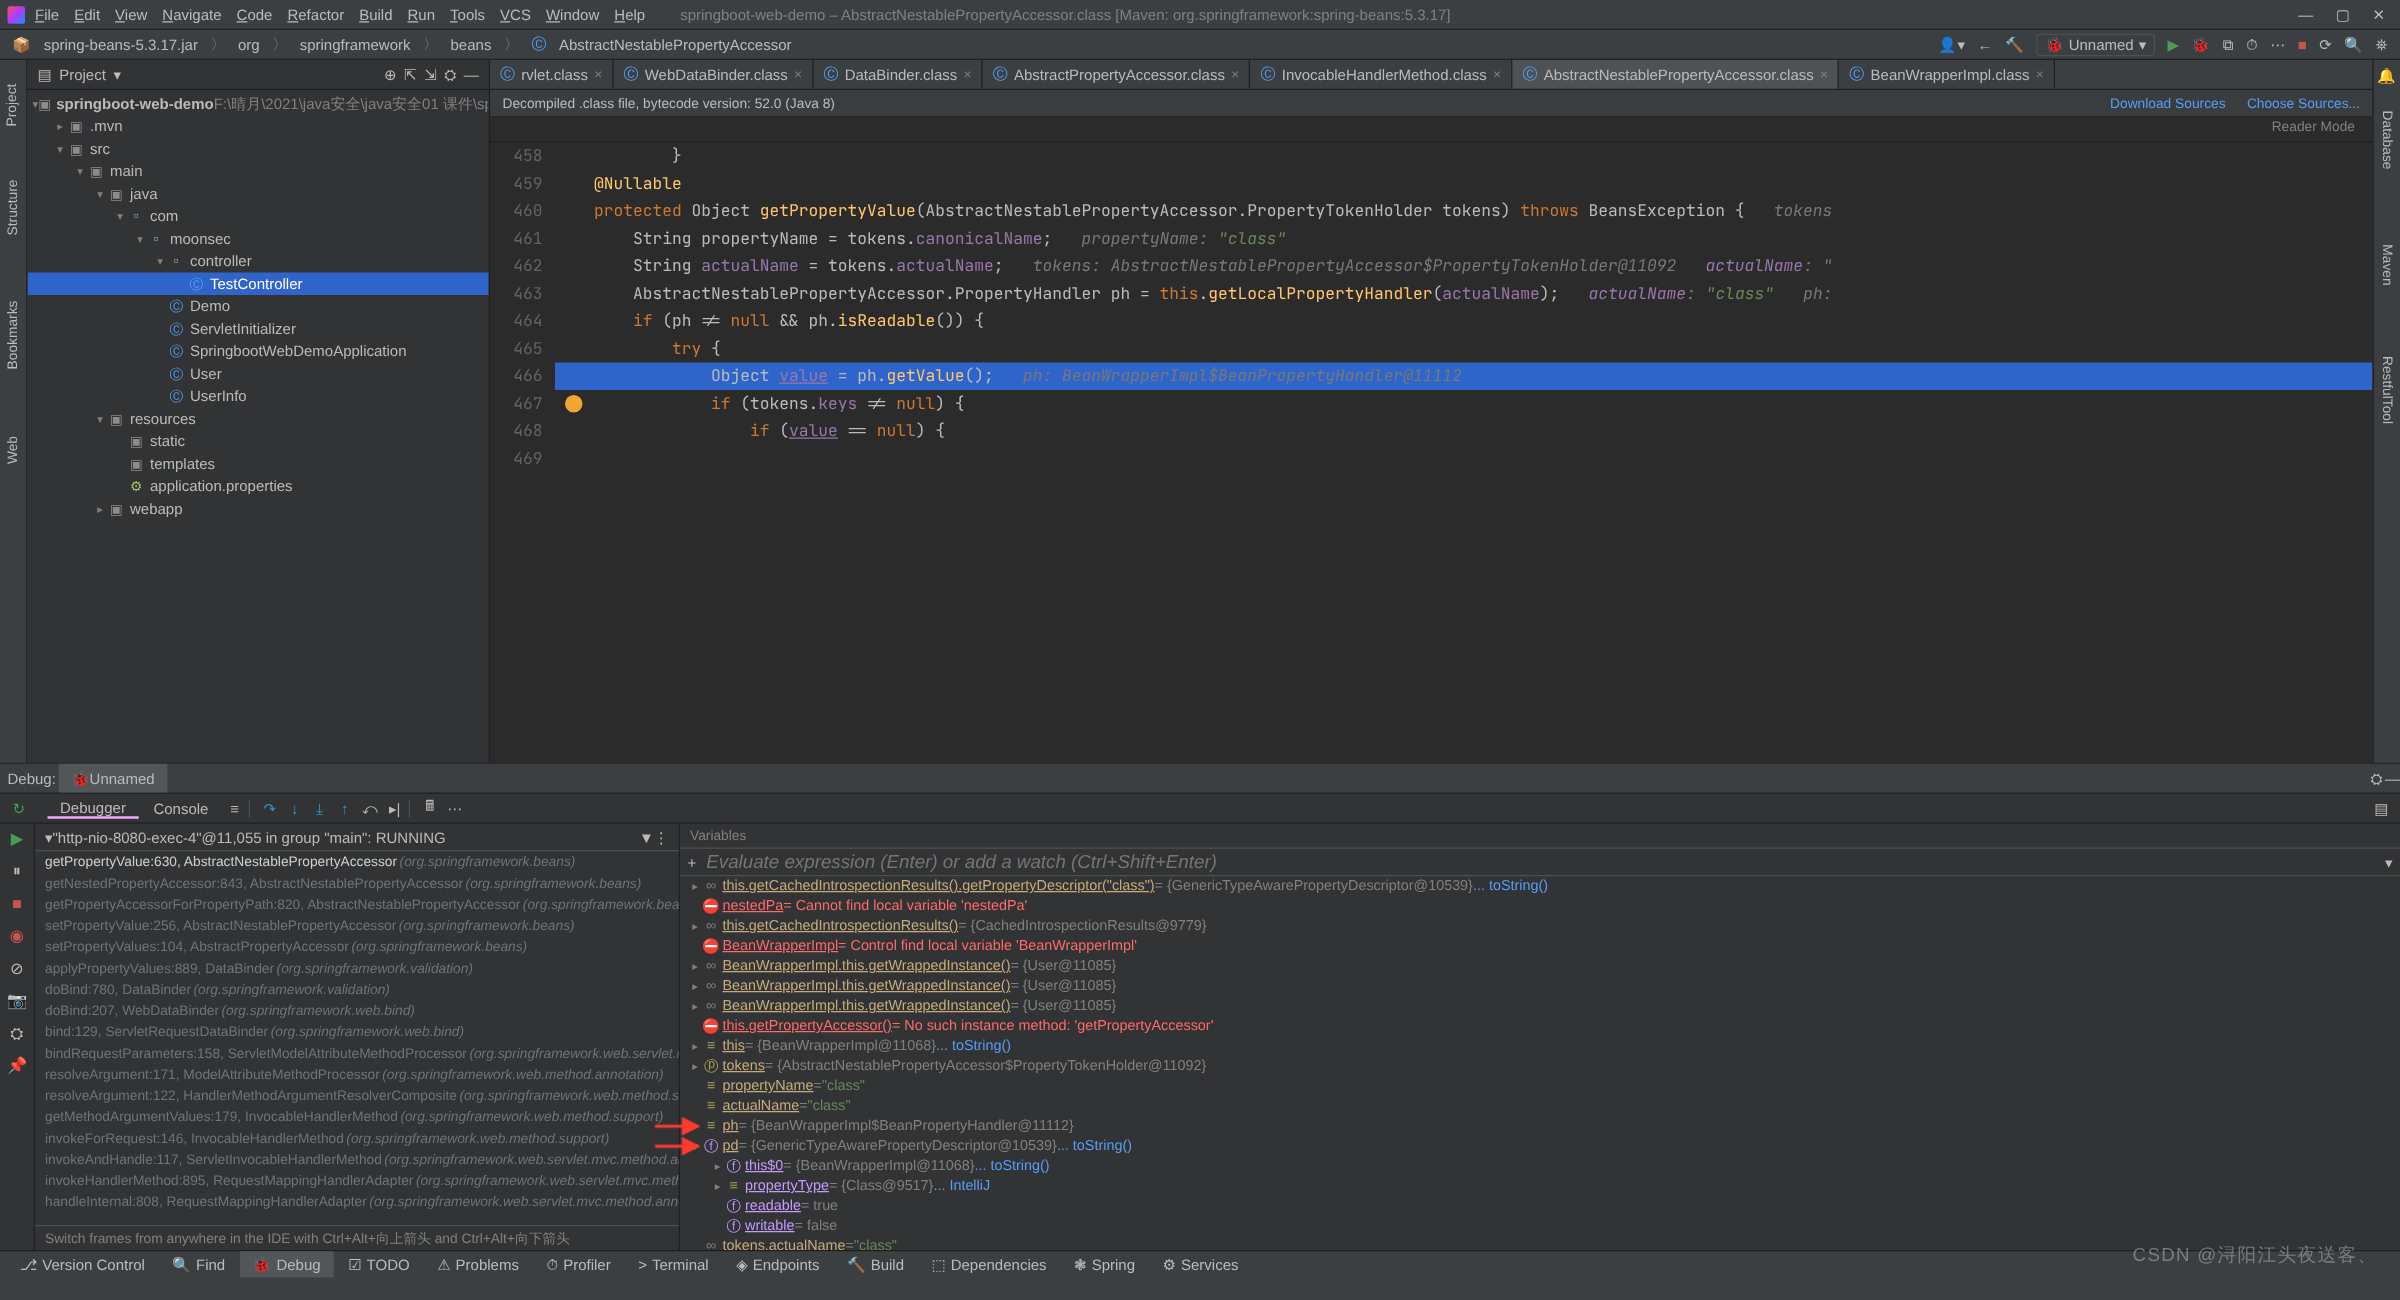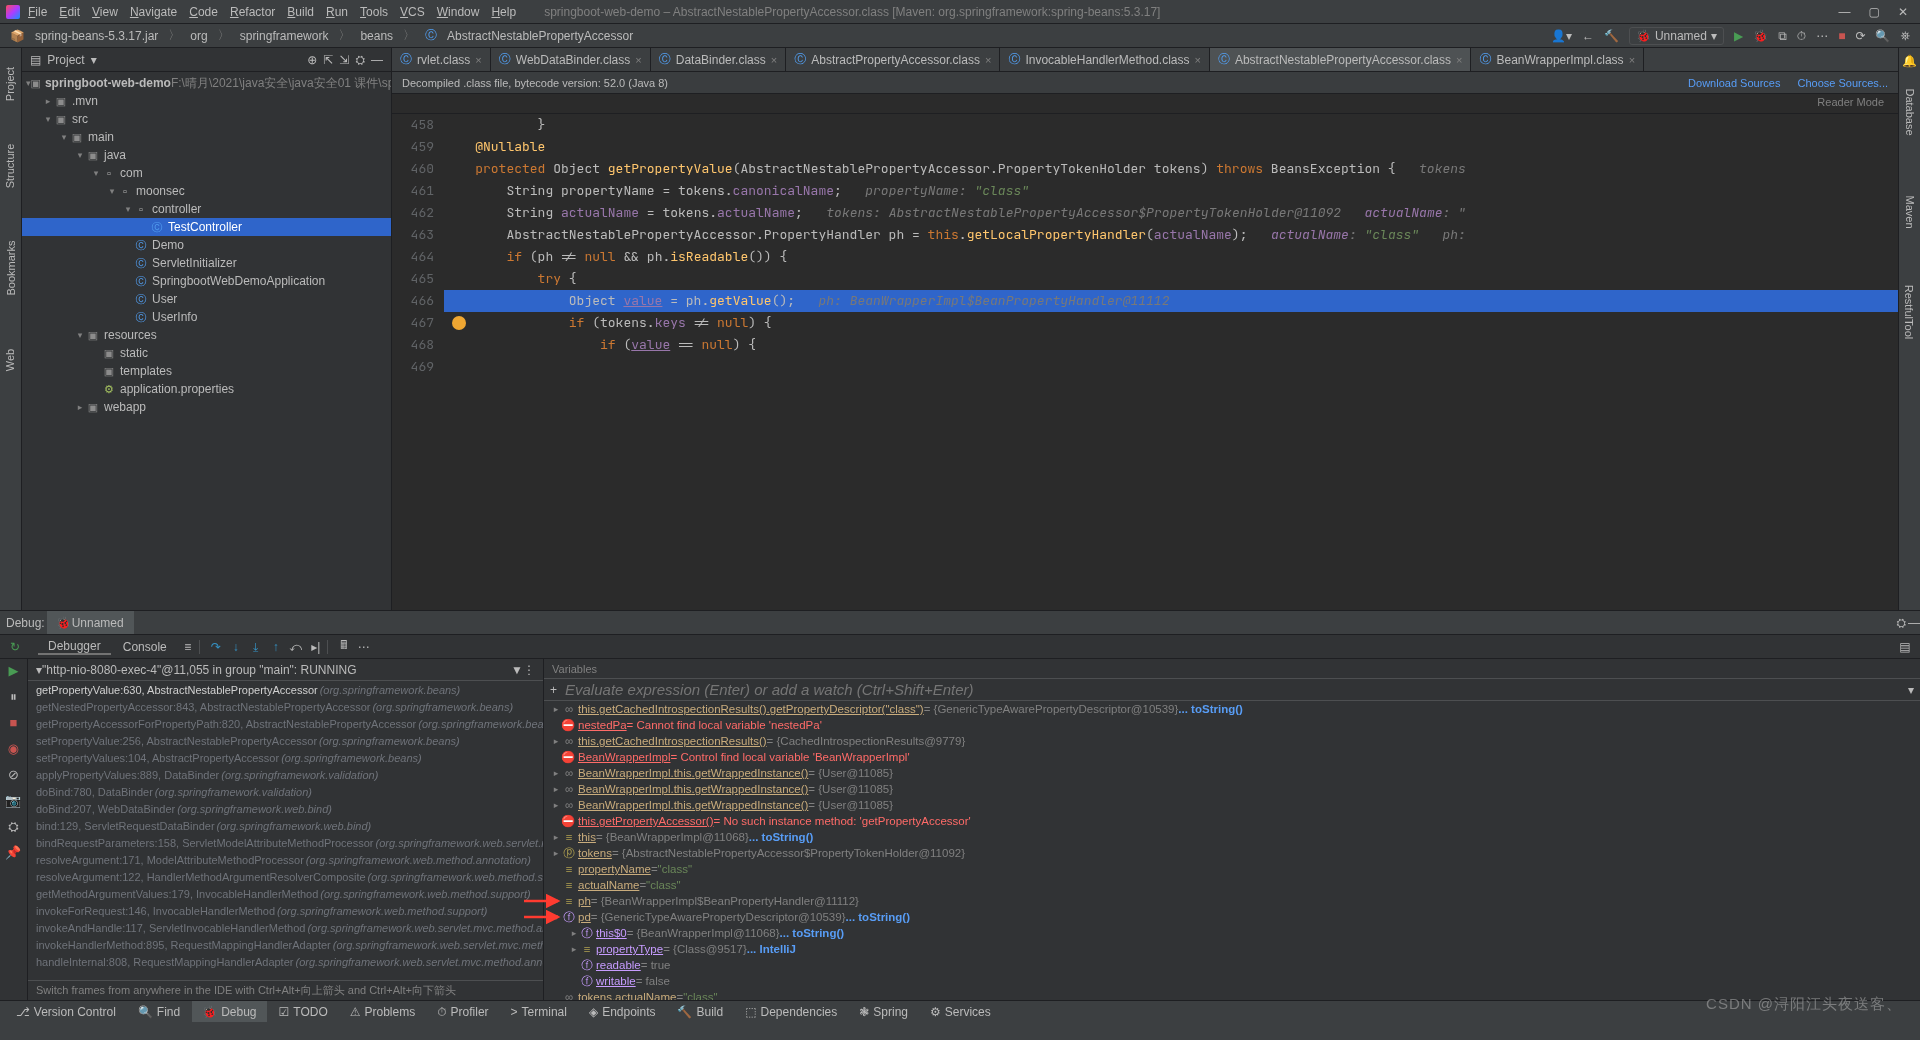--- a/index.html
+++ b/index.html
@@ -100,21 +100,21 @@
   .str { color: var(--str-green); }
   .hint { color: var(--hint-gray); font-style: italic; }
   
   .debug-panel { height:390px; background: var(--bg-darker); border-top:1px solid var(--border); display:flex; flex-direction:column;}
   .debug-header { height:24px; display:flex; align-items:center; background: var(--bg-dark); border-bottom:1px solid var(--border); padding-left:6px; gap:2px;}
   .debug-header .tab { padding:0 10px; height:100%; display:flex; align-items:center;}
   .debug-header .tab.active { background:#515658;}
   .debug-header .spacer {flex:1;}
   .debug-toolbar { height:24px; display:flex; align-items:center; padding:0 6px; gap:2px; border-bottom:1px solid var(--border);}
   .debug-toolbar .tbtab { padding:0 10px;}
-  .debug-toolbar .tbtab.active { border-bottom:2px solid #737373;}
+  .debug-toolbar .tbtab.active { border-bottom:2px solid #f0abfc;}
   .debug-toolbar .ticon { width:18px; text-align:center; cursor:pointer;}
   .debug-body { flex:1; display:flex; min-height:0;}
   .debug-leftbar { width:28px; display:flex; flex-direction:column; align-items:center; padding-top:4px; gap:10px; border-right:1px solid var(--border);}
   .db-icon { width:16px; height:16px; font-size:13px; text-align:center;}
   .frames-panel { width:516px; border-right:1px solid var(--border); display:flex; flex-direction:column; min-height:0;}
   .sub-header { height:20px; display:flex; align-items:center; padding:0 8px; font-size:11px; color:var(--fg-dim); border-bottom:1px solid var(--border2); justify-content:space-between;}
   .thread-row { height:22px; display:flex; align-items:center; padding:0 8px; border-bottom:1px solid var(--border2);}
   .frames-list { flex:1; overflow:hidden; }
   .frame { height:17px; padding:0 8px; display:flex; align-items:center; overflow:hidden; white-space:nowrap; text-overflow:ellipsis; font-size:11px;}
   .frame.top { color:#d0d0d0;}
@@ -125,21 +125,21 @@
   .vars-toolbar { height:22px; display:flex; align-items:center; padding:0 6px; gap:6px; border-bottom:1px solid var(--border2);}
   .vars-input { flex:1; background:transparent; border:none; color:var(--fg-dim); font-style:italic; outline:none; font-size:15px;}
   .vars-list { flex:1; overflow:auto; font-size:11.5px;}
   .var-row { height:16px; display:flex; align-items:center; padding:0 4px; white-space:nowrap;}
   .var-row .chev {width:12px; color:var(--fg-dim); font-size:9px; text-align:center;}
   .var-row .vicon { width:14px; display:inline-flex; align-items:center; justify-content:center; margin-right:2px;}
   .var-name { color:var(--field-purple);text-decoration:underline;}
   .var-name.local { color:var(--warn-orange);}
   .var-name.err { color:var(--err-red);}
   .var-val { color:var(--fg-dim);}
-  .var-link { color:var(--fg-link);font-weight:bold;}
+  .var-link { color:var(--fg-link);}
   .arrow-annot { position:absolute; left:-20px; width:40px; height:16px;}
   .arrow-annot svg { overflow:visible;}
   
   .bottom-tools { height:22px; background: var(--bg-dark); border-top:1px solid var(--border); display:flex; align-items:center; padding:0 6px; gap:2px;}
   .bottom-tools .btab { padding:0 10px; display:flex; align-items:center; gap:4px; height:100%;}
   .bottom-tools .btab.active { background:#515658;}
   .status-bar { height:18px; background: var(--bg-dark); border-top:1px solid var(--border); display:flex; align-items:center; padding:0 6px; font-size:11px; color:var(--fg-dim); justify-content:space-between;margin-top:27px;}
   .watermark { position:fixed; right:18px; bottom:26px; font-size:15px; color:rgba(200,200,200,0.45); letter-spacing:1px;}
 </style>
 </head>

